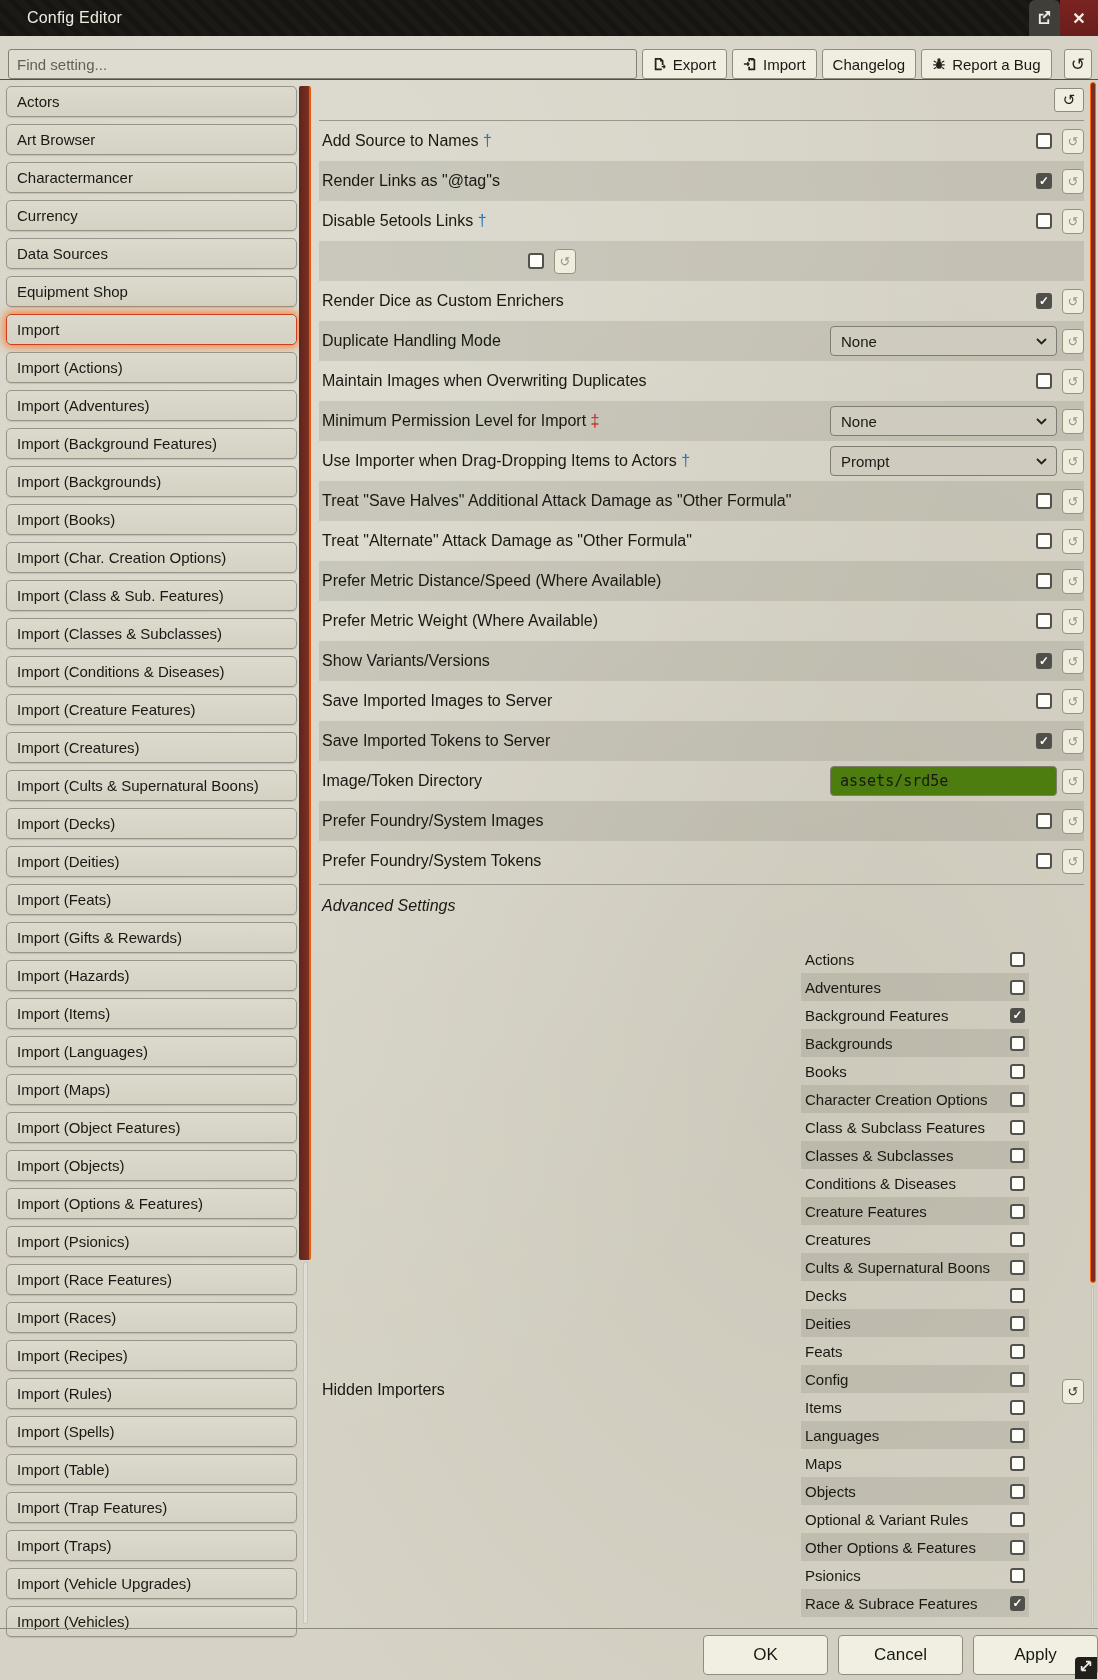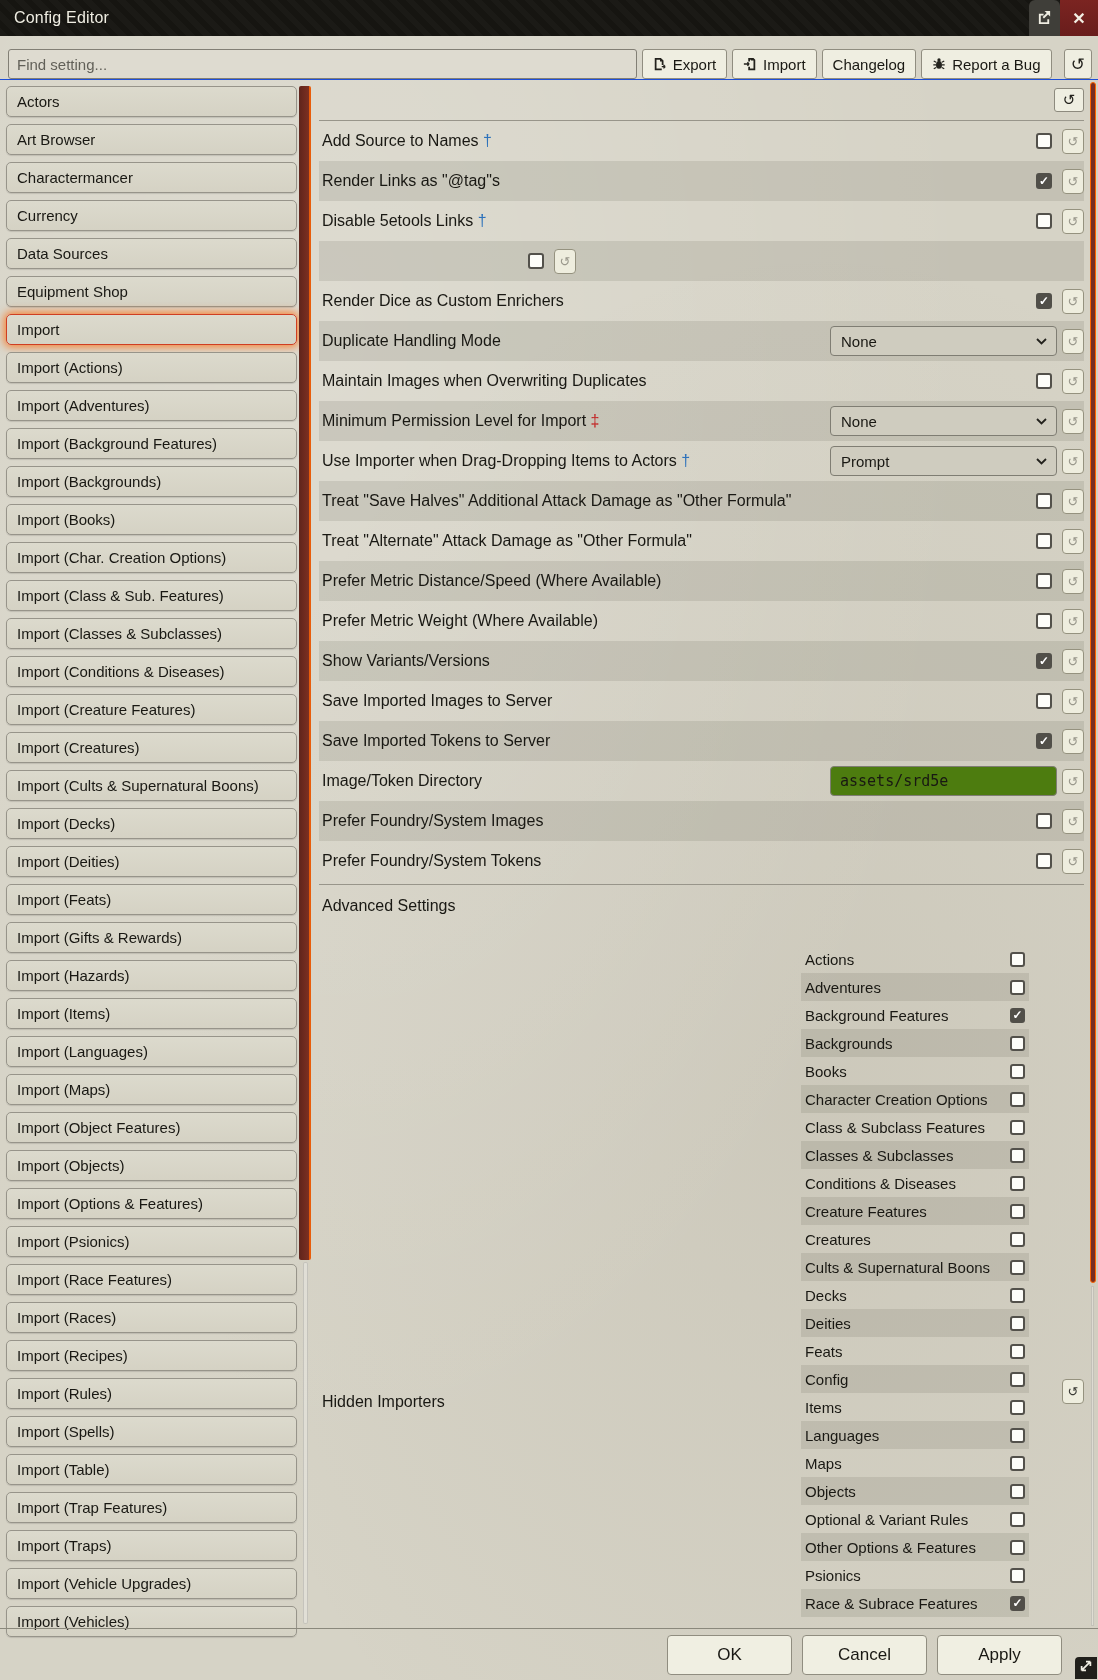--- a/index.html
+++ b/index.html
@@ -12,21 +12,21 @@
       radial-gradient(ellipse at 75% 65%, rgba(120,110,90,.10), rgba(0,0,0,0) 55%),
       #d6d3c6;
     position:relative;
   }
   
   .titlebar {
     height:36px; display:flex; align-items:center;
     background:repeating-linear-gradient(45deg,#1b1a16 0 6px,#161511 6px 12px);
     position:relative;
   }
-  .titlebar .title { color:#efede2; font-size:16px; padding-left:14px; letter-spacing:.2px; }
+  .titlebar .title { color:#efede2; font-size:16px; padding-left:27px; letter-spacing:.2px; }
   .tb-btn { position:absolute; top:0; height:36px; display:flex; align-items:center; justify-content:center; cursor:pointer; }
   .popout-btn { right:38px; width:31px; background:#3f3e39; border-radius:6px 6px 0 0; }
   .close-btn  { right:0; width:38px; background:linear-gradient(#7b2421,#691d1c); }
   .close-btn span { color:#f3efe4; font-size:16px; font-weight:bold; }
   
   .toolbar { height:44px; display:flex; align-items:flex-end; padding:0 6px 0 8px; border-bottom:1px solid #1d4ed8; }
   .find-input {
     width:664px; height:30px; border:1px solid #827f75; border-radius:3px;
     background:#dedbd0; padding:0 8px; font-size:15px; color:#191813;
     font-family:"Liberation Sans", sans-serif; outline:none;
@@ -92,46 +92,46 @@
   .txt-input {
     width:227px; height:30px; background:#4d7c0f; border:1px solid #7f7d73; border-radius:4px;
     padding:0 9px; font-size:15px; font-family:"DejaVu Sans Mono", monospace; color:#191813; outline:none; flex:none;
   }
   .undo-btn-sm {
     width:22px; height:25px; margin-left:5px; display:flex; align-items:center; justify-content:center;
     background:#eeedde; border:1px solid #95927f; border-radius:4px; font-size:13px; color:#9a988c; cursor:pointer; flex:none;
   }
   .undo-btn-sm.dark { color:#3a3a35; }
   .adv-divider { border-top:1px solid #98958a; margin-top:3px; }
-  .adv-heading { font-size:16px; padding:12px 0 0 3px; }
+  .adv-heading { font-style:italic; font-size:16px; padding:12px 0 0 3px; }
   
   .hi-group { margin-top:30px; position:relative; display:flex; }
   .hi-label-cell { flex:1; position:relative; }
-  .hi-label { position:absolute; top:436px; left:3px; font-size:16px;margin-top:12px; }
+  .hi-label { position:absolute; top:436px; left:3px; font-size:16px; }
   .hi-table { width:228px; margin-right:28px; flex:none; }
   .hi-row { height:28px; display:flex; align-items:center; padding:0 4px 0 4px;gap:14px; }
   .hi-row.striped { background:rgba(80,75,60,.13); }
   .hi-row .hi-lbl { flex:1; font-size:15px; white-space:nowrap; }
   .hi-row .cb { margin-right:0; width:15px; height:15px; }
   .hi-reset-col { width:27px; position:relative; flex:none; }
   .hi-reset-col .undo-btn-sm { position:absolute; top:434px; right:0; margin-left:0; }
   
   .main-scroll-thumb {
     position:absolute; right:2px; top:2px; width:6px; height:1201px;
     background:#782e22; border:1px solid #ff6400; border-radius:3px;
   }
   .main-scroll-track {
     position:absolute; right:4px; top:1206px; bottom:2px; width:3px;
     background:rgba(255,255,255,.28); box-shadow:inset 0 0 0 1px rgba(0,0,0,.12);
   }
   
   .footer {
     position:absolute; left:0; right:0; bottom:0; height:52px;
     border-top:1px solid #8a887c; display:flex; align-items:center; justify-content:flex-end;
-    gap:10px; padding-right:36px;
+    gap:10px; 
   }
   .footer-btn {
     width:125px; height:40px; background:#f0efe2; border:1px solid #908d80; border-radius:4px;
     font-size:17px; font-family:"Liberation Sans", sans-serif; cursor:pointer; color:#191813;
     display:flex; align-items:center; justify-content:center;
   }
   .resize-handle {
     position:absolute; right:1px; bottom:1px; width:22px; height:22px; background:#201f1b;
     border-radius:4px 0 0 0; display:flex; align-items:center; justify-content:center; cursor:nwse-resize;
   }

